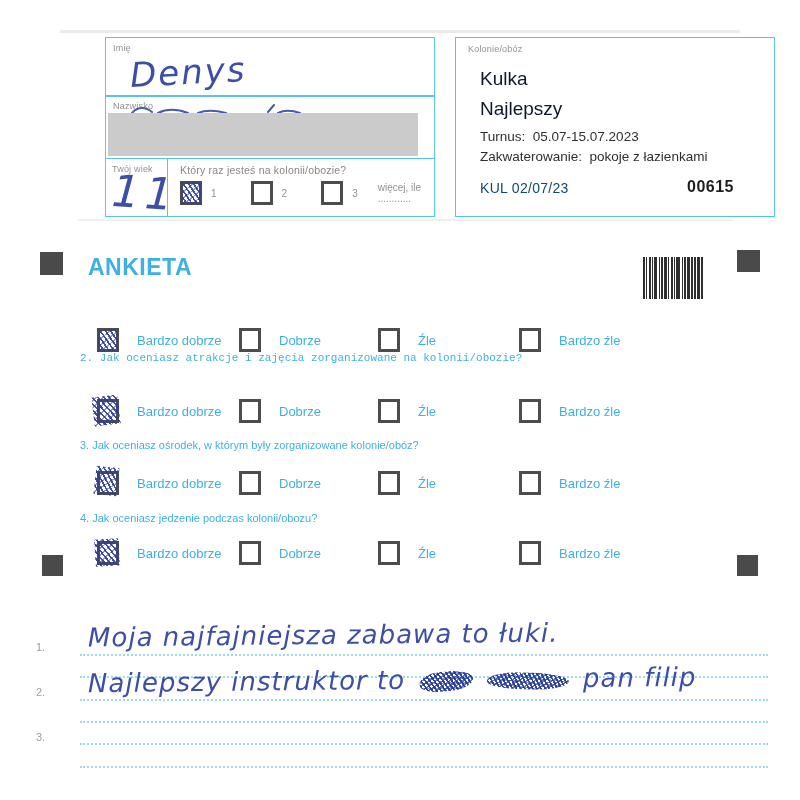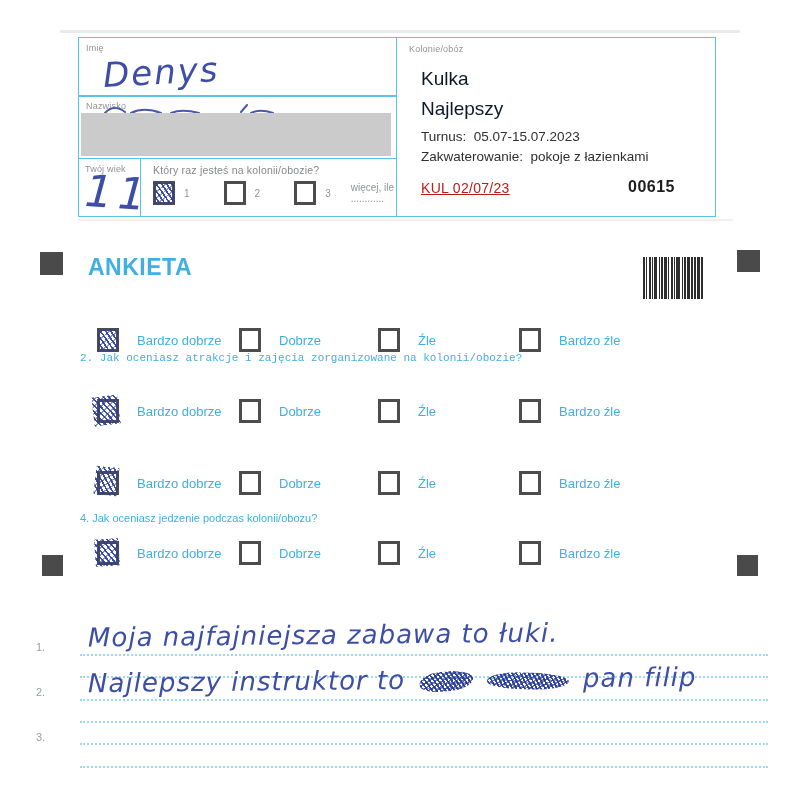--- a/index.html
+++ b/index.html
@@ -3,41 +3,41 @@
 <meta charset="utf-8">
 <style>
   html,body{margin:0;padding:0;background:#fff;}
   .page{position:relative;width:800px;height:800px;background:#ffffff;overflow:hidden;
         font-family:"Liberation Sans",sans-serif;}
   
   .streak{position:absolute;background:#d9d9d9;opacity:.55;border-radius:2px;}
   
   .corner-mark{position:absolute;width:21px;height:21px;background:#4a4a4a;}
   
-  .box{position:absolute;border:1.5px solid #58c4ea;background:#fff;box-sizing:border-box;}
+  .box{position:absolute;border:1.5px solid #58c4ea;background:#fff;box-sizing:border-box;margin-left:27px;}
   .flabel{position:absolute;font-size:9px;color:#8f9296;letter-spacing:.2px;}
   
   .cb{position:relative;display:inline-block;width:16px;height:18px;border:3px solid #4c4c4c;
       background:#fff;box-sizing:content-box;flex:none;}
   .ink-scribble{position:absolute;inset:-2px;
       background:
         repeating-linear-gradient(55deg, rgba(44,62,156,.92) 0 1.6px, rgba(255,255,255,0) 1.6px 4.2px),
         repeating-linear-gradient(-38deg, rgba(44,62,156,.55) 0 1.3px, rgba(255,255,255,0) 1.3px 5px);}
   .s-b{inset:-6px -3px -5px -7px;transform:rotate(-7deg);}
   .s-c{inset:-7px -2px -3px -5px;transform:rotate(6deg);}
   .s-d{inset:-5px -3px -4px -5px;transform:rotate(-4deg);}
   
   .hand{font-family:"DejaVu Sans",sans-serif;font-style:italic;color:#3c4ea6;white-space:nowrap;}
   .hand-name{font-size:34px;transform:rotate(-3deg);letter-spacing:2px;}
   .hand-age{font-size:44px;transform:rotate(4deg);letter-spacing:5px;}
   .hand-line{font-size:26px;letter-spacing:1px;transform:rotate(-.6deg);}
   
   .camp-name{position:absolute;font-size:19px;color:#0f172a;}
   .camp-row{position:absolute;font-size:13.5px;color:#2f2f2f;}
-  .camp-code{position:absolute;font-size:14px;color:#b91c1c;letter-spacing:.3px;text-decoration:underline;}
+  .camp-code{position:absolute;font-size:14px;color:#0c4a6e;letter-spacing:.3px;}
   .form-number{position:absolute;font-size:16px;font-weight:bold;color:#1d1d1d;letter-spacing:.5px;}
   
   .survey-title{position:absolute;font-size:23px;font-weight:bold;color:#3fb0e3;letter-spacing:.5px;}
   .q-text{position:absolute;font-size:11px;color:#3fb0e3;}
   .opt-row{position:absolute;left:0;width:800px;height:26px;}
   .opt{position:absolute;display:flex;align-items:center;gap:18px;}
   .p1{left:97px}.p2{left:239px}.p3{left:378px}.p4{left:519px}
   .opt-label{font-size:13px;color:#3fb0e3;}
   .small-gray{font-size:10px;color:#8f9296;}
   
@@ -92,21 +92,21 @@
         </span>
       <span class="small-gray" style="margin-left:9px;">1</span>
       <span class="cb" style="margin-left:34px;"></span>
       <span class="small-gray" style="margin-left:9px;">2</span>
       <span class="cb" style="margin-left:34px;"></span>
       <span class="small-gray" style="margin-left:9px;">3</span>
       <span class="small-gray" style="margin-left:20px;">więcej, ile ............</span>
     </div>
   </div>
 
-  <div class="box" style="left:396px;top:37px;width:320px;height:180px;">
+  <div class="box" style="left:428px;top:37px;width:320px;height:180px;">
     <span class="flabel" style="left:12px;top:6px;">Kolonie/obóz</span>
     <div class="camp-name" style="left:24px;top:30px;">Kulka</div>
     <div class="camp-name" style="left:24px;top:60px;">Najlepszy</div>
     <div class="camp-row" style="left:24px;top:91px;">
       <span>Turnus:</span>&nbsp;
       <span>05.07-15.07.2023</span>
     </div>
     <div class="camp-row" style="left:24px;top:111px;">
       <span>Zakwaterowanie:</span>&nbsp;
       <span>pokoje z łazienkami</span>
@@ -197,20 +197,21 @@
     <div class="opt p3">
       <span class="cb"></span>
       <span class="opt-label">Źle</span>
     </div>
     <div class="opt p4">
       <span class="cb"></span>
       <span class="opt-label">Bardzo źle</span>
     </div>
   </div>
 
+  <div class="q-text" style="left:80px;top:439px;">3. Jak oceniasz ośrodek, w którym były zorganizowane kolonie/obóz?</div>
   <div class="opt-row" style="top:471px;">
     <div class="opt p1">
       <span class="cb">
           <span class="ink-scribble s-c"></span>
         </span>
       <span class="opt-label">Bardzo dobrze</span>
     </div>
     <div class="opt p2">
       <span class="cb"></span>
       <span class="opt-label">Dobrze</span>

